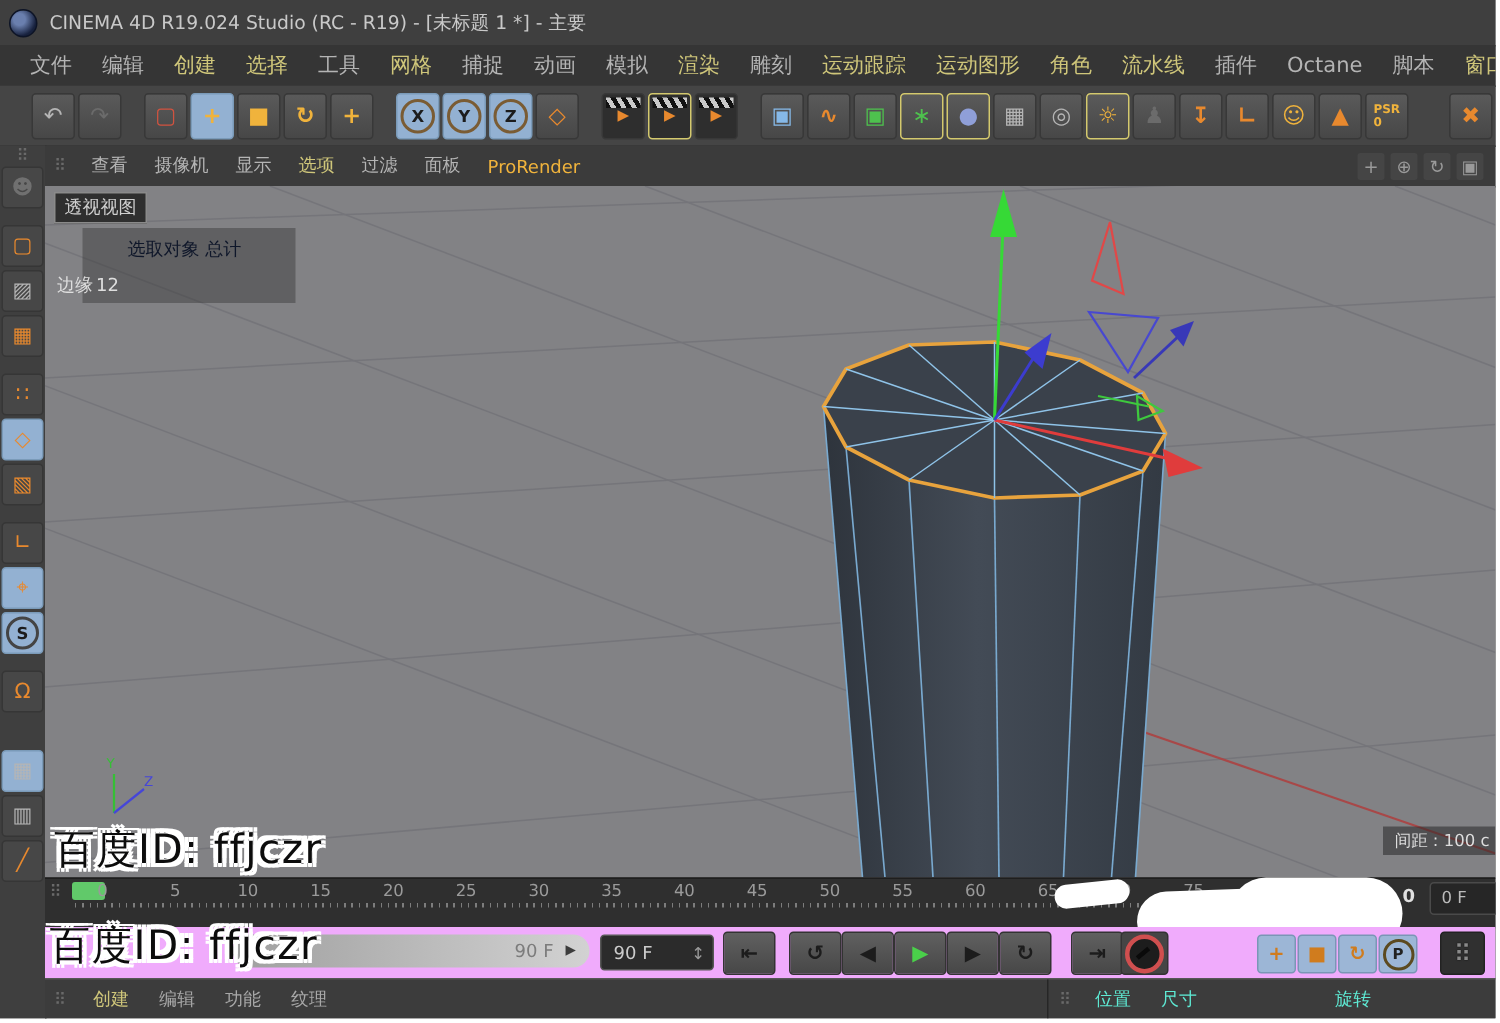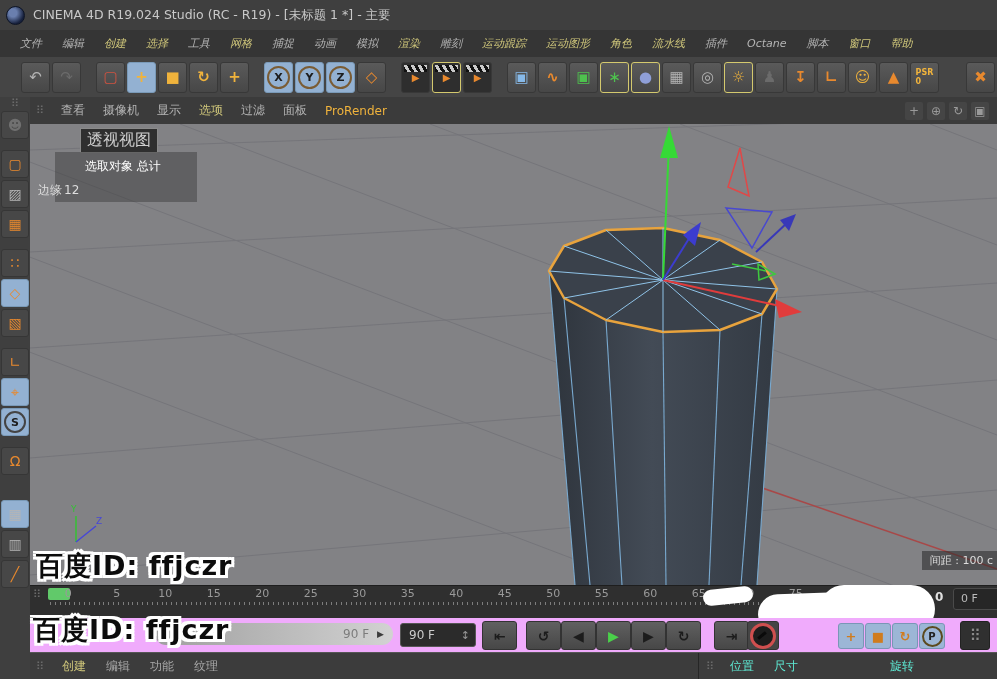--- a/index.html
+++ b/index.html
@@ -4,21 +4,21 @@
 <style>
   html,body{margin:0;padding:0;background:#fff;}
   body{font-family:"DejaVu Sans","Liberation Sans",sans-serif;}
   #window{position:relative;width:997px;height:679px;background:#3c3c3c;overflow:hidden;}
   
   #titlebar{position:absolute;left:0;top:0;width:100%;height:30px;background:#3f3f3f;display:flex;align-items:center;border-bottom:1px solid #2a2a2a;}
   #applogo{width:17px;height:17px;border-radius:50%;margin:0 8px 0 6px;background:radial-gradient(circle at 35% 35%,#6a7fae 0 25%,#17213d 70%);border:1px solid #0d1426;}
   #titletext{color:#c9c9c9;font-size:12.5px;}
   
   #menubar{position:absolute;left:0;top:30px;width:100%;height:27px;background:#353535;display:flex;align-items:center;padding-left:10px;gap:0;border-bottom:1px solid #282828;}
-  .menuitem{font-size:11px;padding:0 10px;color:#b4b4b4;cursor:default;white-space:nowrap;font-style:italic;}
+  .menuitem{font-size:14px;padding:0 10px;color:#b4b4b4;cursor:default;white-space:nowrap;}
   .menuitem.yellow{color:#cfc67a;}
   .menuitem.gray{color:#b4b4b4;}
   
   #toolbar{position:absolute;left:0;top:57px;width:100%;height:40px;background:#454545;display:flex;align-items:center;padding-left:20px;border-bottom:1px solid #2d2d2d;}
   .tbtn{width:27px;height:29px;margin:0 1px;background:linear-gradient(#5a5a5a,#474747);border:1px solid #383838;border-radius:3px;display:flex;align-items:center;justify-content:center;font-size:15px;color:#c5c5c5;flex:0 0 auto;}
   .tbtn.sel{background:#93b1d2;border-color:#7a9ab8;}
   .tbtn.ybd{border:1px solid #d4c96e;}
   .tbtn.ml{margin-left:14px;}
   .tbtn.mlBig{margin-left:26px;}
   .tbtn.yel{color:#f0b33c;font-weight:bold;}
@@ -47,23 +47,23 @@
   
   #vpbar{position:absolute;left:30px;top:97px;width:967px;height:27px;background:#3b3b3b;border-bottom:1px solid #2a2a2a;display:flex;align-items:center;}
   #vpbar .grip{margin:0 8px 0 6px;}
   .vpmenuitem{font-size:12px;padding:0 9px;color:#b4b4b4;white-space:nowrap;}
   .vpmenuitem.yellow{color:#cfc67a;}
   .vpmenuitem.orange{color:#f0b33c;}
   #vpnav{margin-left:auto;display:flex;gap:4px;padding-right:8px;}
   .vpnavbtn{width:18px;height:18px;display:flex;align-items:center;justify-content:center;color:#9a9a9a;font-size:12px;background:#454545;border-radius:2px;}
   
   #viewport{position:absolute;left:30px;top:124px;width:967px;height:461px;background:#828285;overflow:hidden;}
-  #viewlabel{position:absolute;left:6px;top:4px;background:#2f2f2f;border:1px solid #8a8a8a;color:#cfcfcf;font-size:16px;padding:1px 6px;margin-left:44px;}
+  #viewlabel{position:absolute;left:6px;top:4px;background:#2f2f2f;border:1px solid #8a8a8a;color:#cfcfcf;font-size:12px;padding:1px 6px;}
   #infopanel{position:absolute;left:25px;top:28px;width:142px;height:50px;background:rgba(55,55,55,0.45);}
-  #infoline1{position:absolute;left:55px;top:34px;color:#ffffff;font-size:12px;}
+  #infoline1{position:absolute;left:55px;top:34px;color:#0f172a;font-size:12px;}
   #infoline2{position:absolute;left:8px;top:58px;color:#dedede;font-size:12px;}
   #infoline2 b{font-weight:normal;margin-left:2px;}
   #gridspacing{position:absolute;right:0;top:427px;background:rgba(40,40,40,0.55);color:#dddddd;font-size:11px;padding:2px 4px 2px 8px;}
   #miniaxis{position:absolute;left:36px;top:378px;width:46px;height:48px;}
   
   #timeline{position:absolute;left:30px;top:585px;width:967px;height:33px;background:#2f2f2f;border-top:1px solid #1e1e1e;z-index:4;}
   #timeline .grip{position:absolute;left:3px;top:4px;}
   #marker0{position:absolute;left:18px;top:2px;width:22px;height:12px;background:#61c96a;border-radius:2px;}
   #ticks{position:absolute;left:14px;top:1px;display:flex;}
   .tick{width:48.5px;text-align:center;font-size:11px;color:#9a9a9a;}
@@ -97,21 +97,21 @@
   #brdivider{position:absolute;left:668px;top:0;width:1px;height:27px;background:#262626;}
   #bottomright{position:absolute;left:670px;top:0;height:27px;display:flex;align-items:center;}
   #bottomright .grip{margin:0 6px;}
   .brItem{font-size:12px;color:#5eead4;white-space:nowrap;}
   .brItem:nth-child(2){margin-right:72px;}
   .brItem:nth-child(3){margin-right:62px;}
   
   .blobpart{position:absolute;background:#fff;z-index:5;}
   #blobtext{position:absolute;left:760px;top:628px;color:#8f8f8f;font-size:21px;font-weight:bold;z-index:5;letter-spacing:0.5px;}
   
-  .watermark{position:absolute;z-index:10;color:#0c0c0c;font-size:27px;font-weight:700;letter-spacing:1px;
+  .watermark{position:absolute;z-index:10;color:#0c0c0c;font-size:27px;font-weight:400;letter-spacing:1px;
     text-shadow:-3px -3px 0 #fff,3px -3px 0 #fff,-3px 3px 0 #fff,3px 3px 0 #fff,-3px 0 0 #fff,3px 0 0 #fff,0 -3px 0 #fff,0 3px 0 #fff,-2px 0 0 #fff,0 2px 0 #fff;}
   #wm1{left:36px;top:548px;}
   #wm2{left:33px;top:612px;}
 </style>
 </head>
 <body>
 
 <div id="window">
 
   <div id="titlebar">

